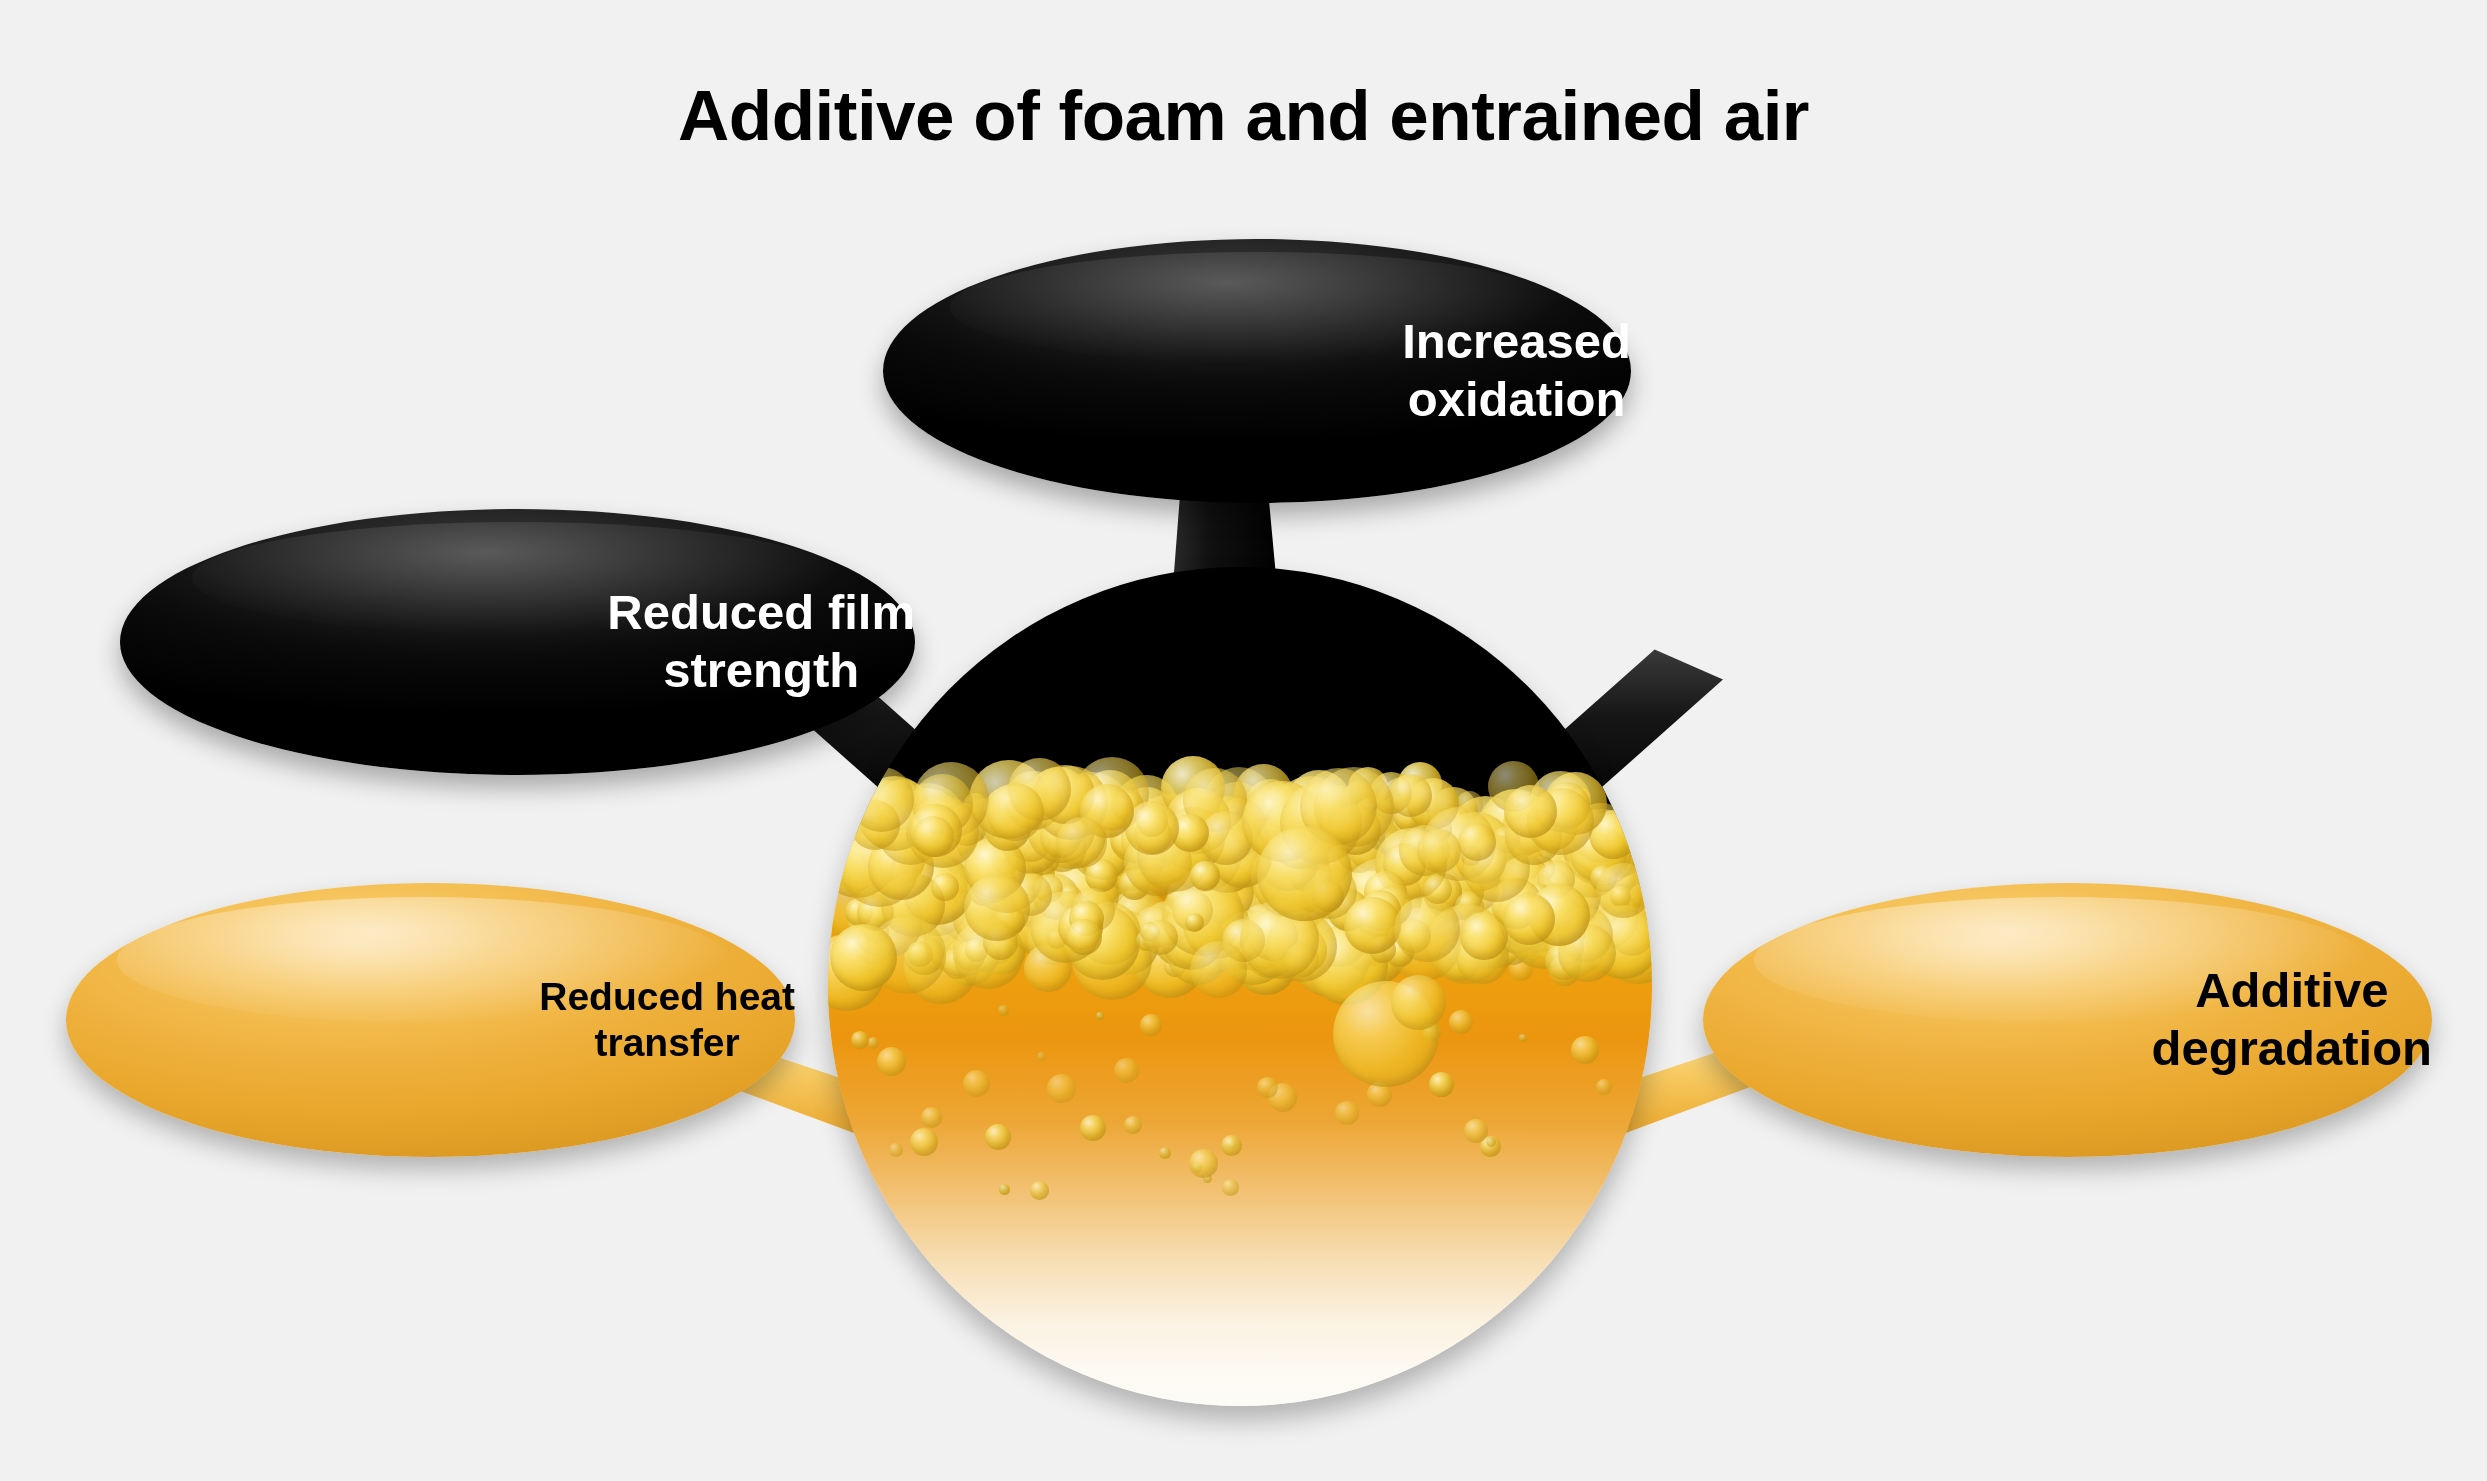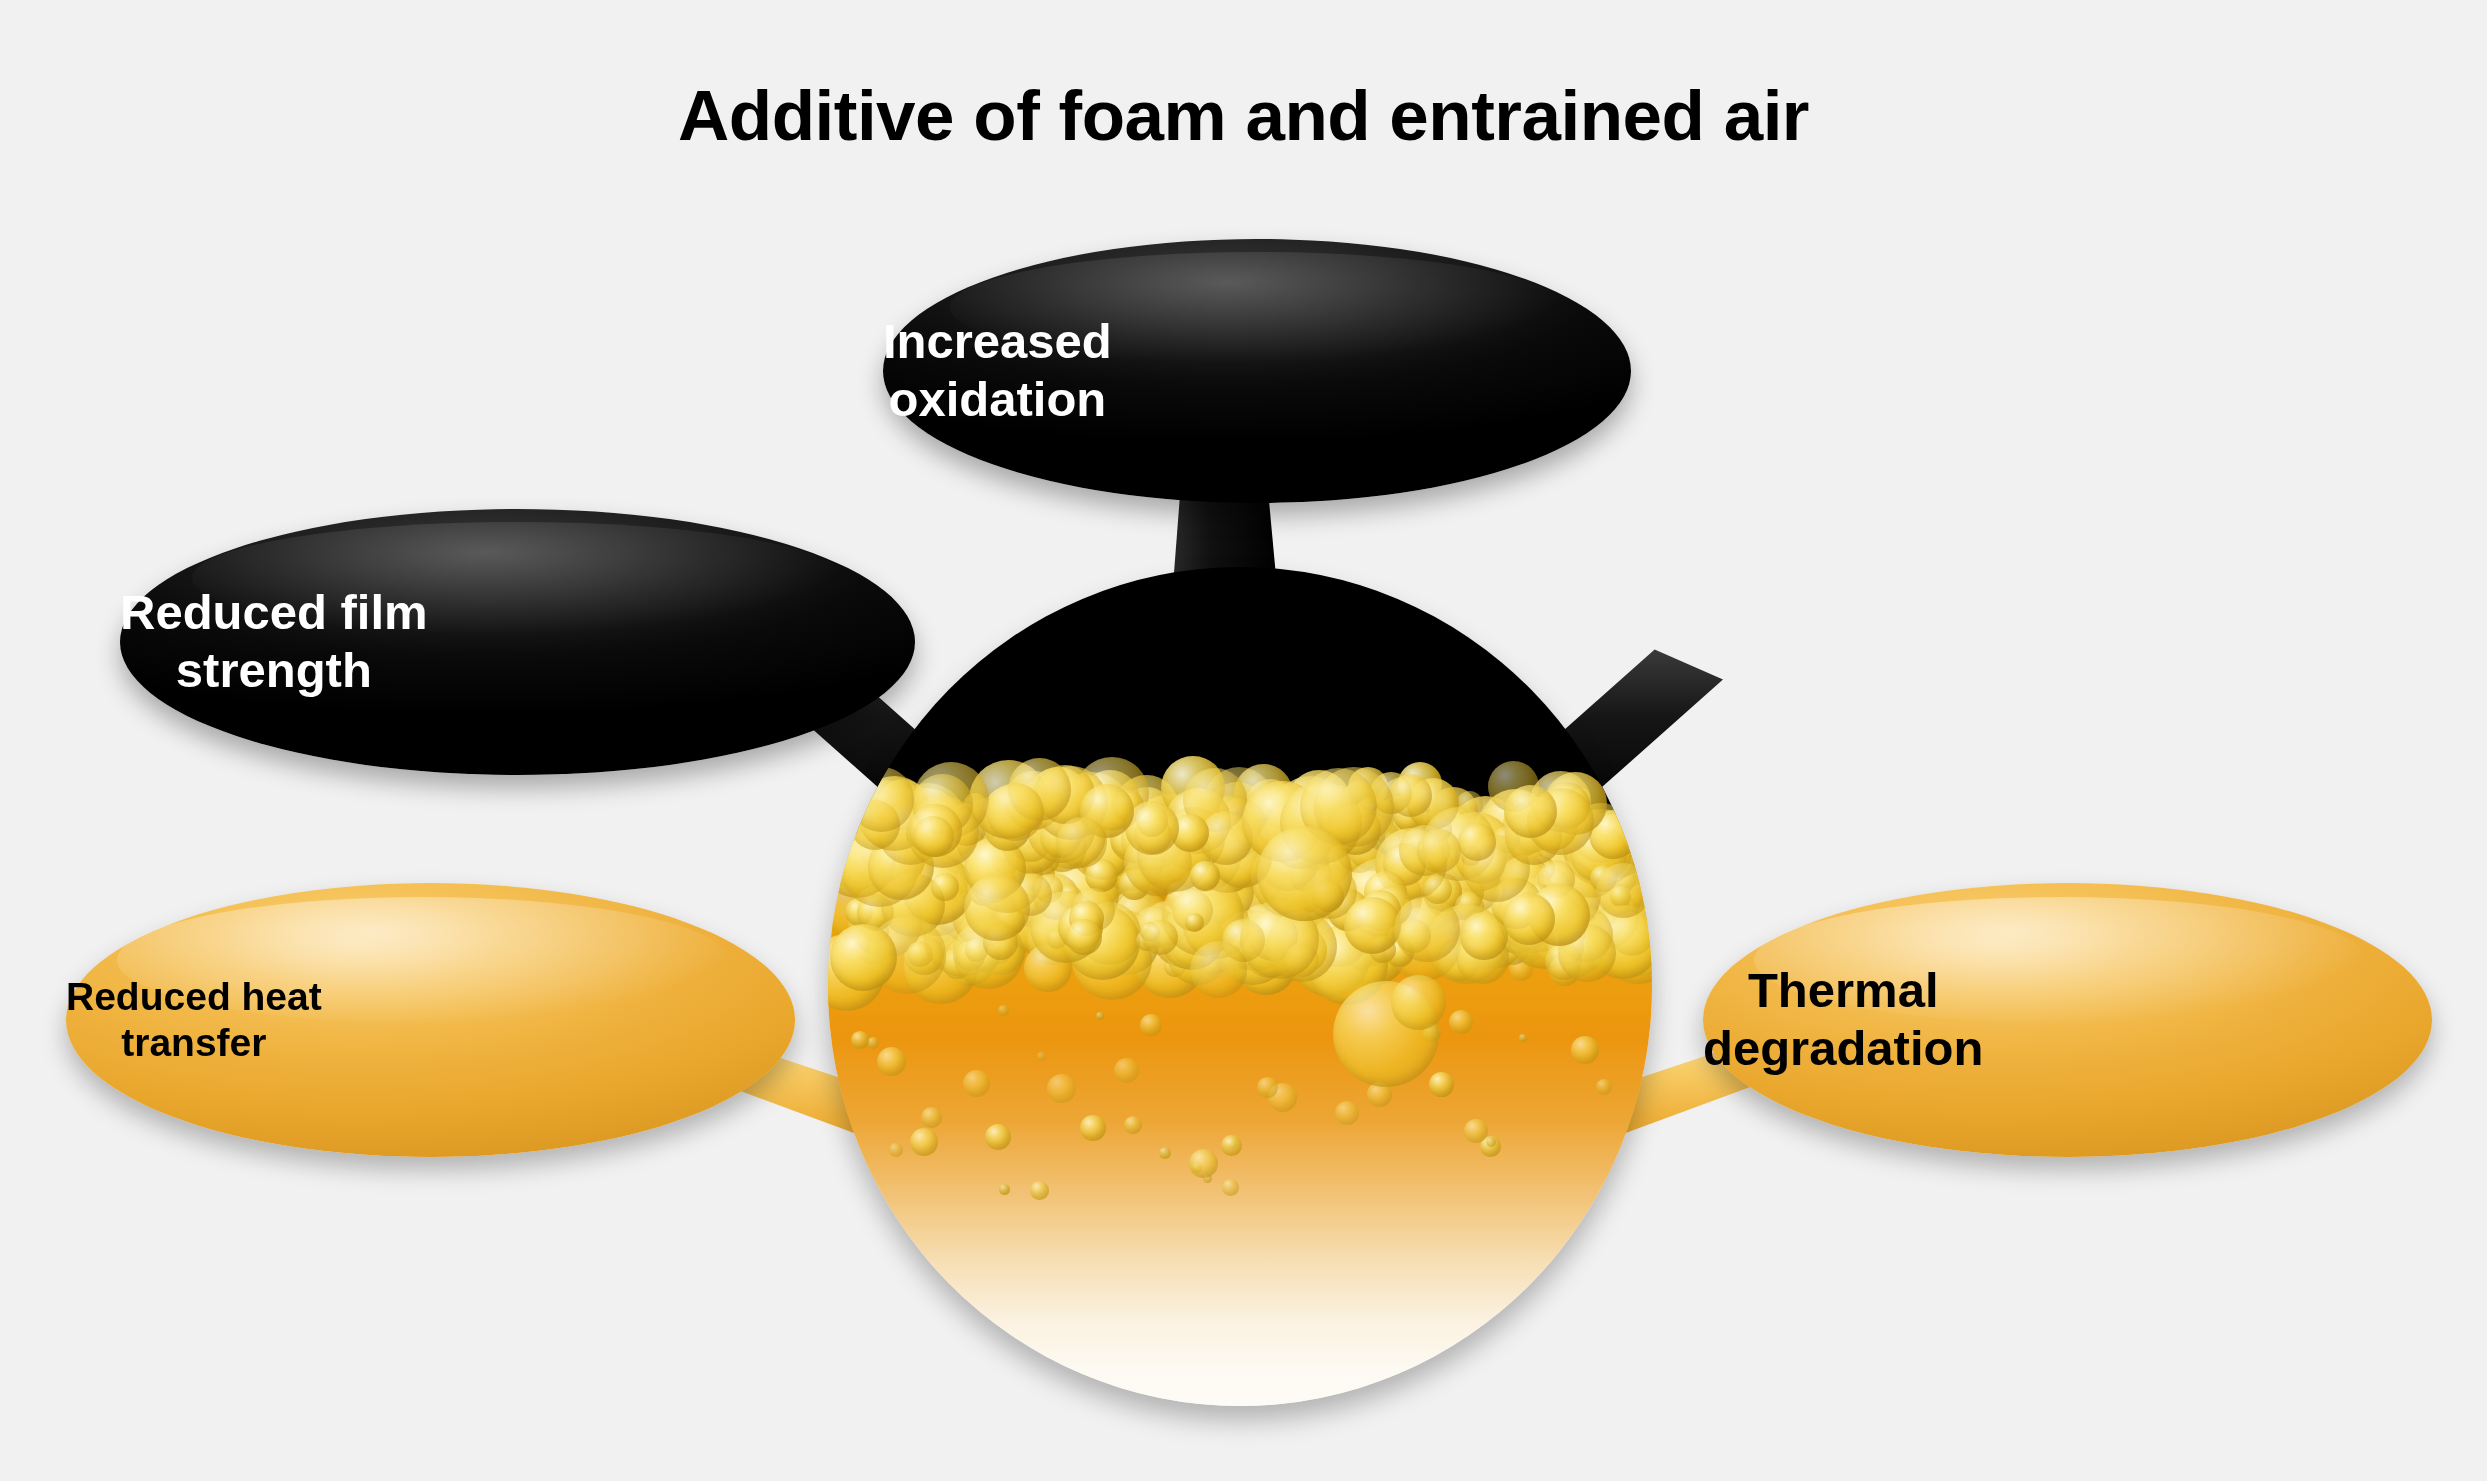--- a/index.html
+++ b/index.html
@@ -34,21 +34,21 @@
 
   
   .connector { position: absolute; }
 
   
   .node {
     position: absolute;
     border-radius: 50%;
     display: flex;
     align-items: center;
-    justify-content: flex-start;
+    justify-content: flex-end;
     text-align: center;
     box-sizing: border-box;
   }
   .node .label {
     position: relative;
     z-index: 3;
     font-weight: bold;
     line-height: 1.18;
     white-space: pre-line;
   }
@@ -731,18 +731,18 @@
 strength</span>
   </div>
 
 
   <div class="node node-orange" style="left:66px; top:883px; width:729px; height:274px; z-index:8;">
     <span class="label" style="font-size:39px;">Reduced heat
 transfer</span>
   </div>
 
   <div class="node node-orange" style="left:1703px; top:883px; width:729px; height:274px; z-index:8;">
-    <span class="label" style="font-size:49px;">Thermal
+    <span class="label" style="font-size:49px;">Additive
 degradation</span>
   </div>
 
 </div>
 
 
 </body></html>

